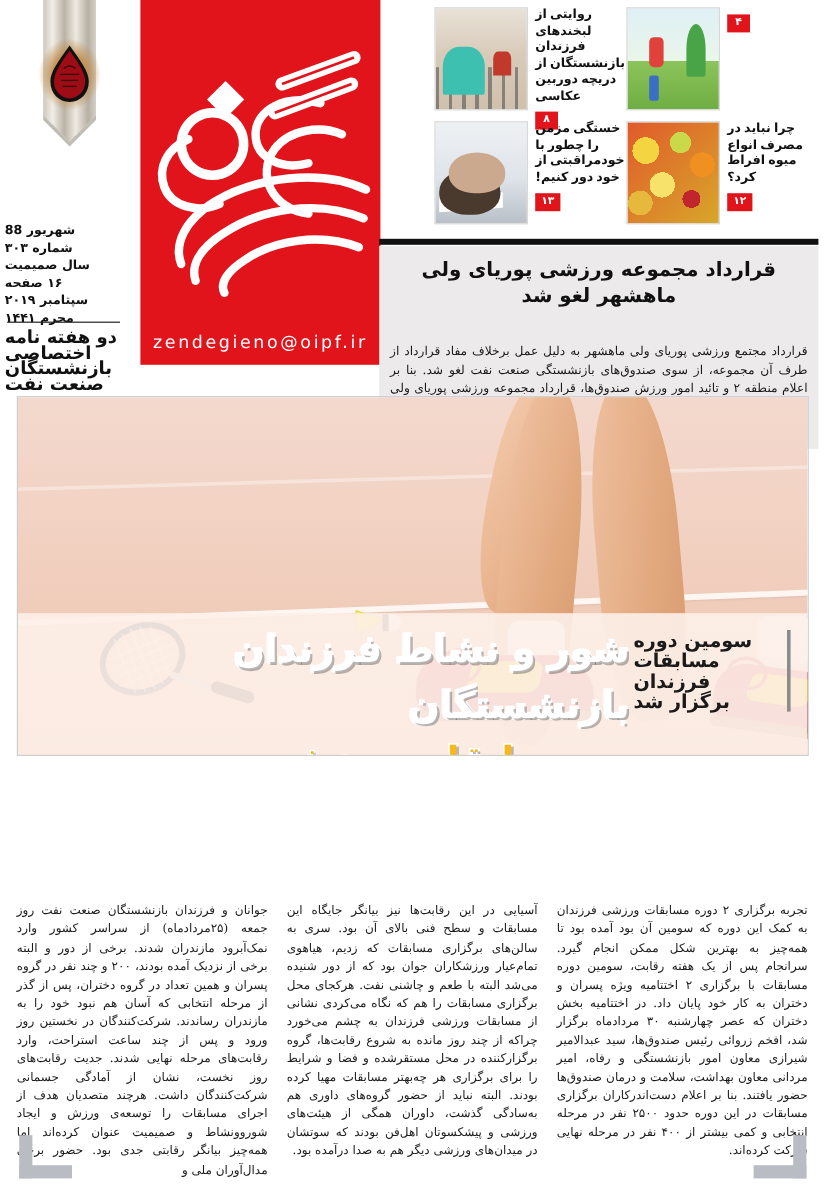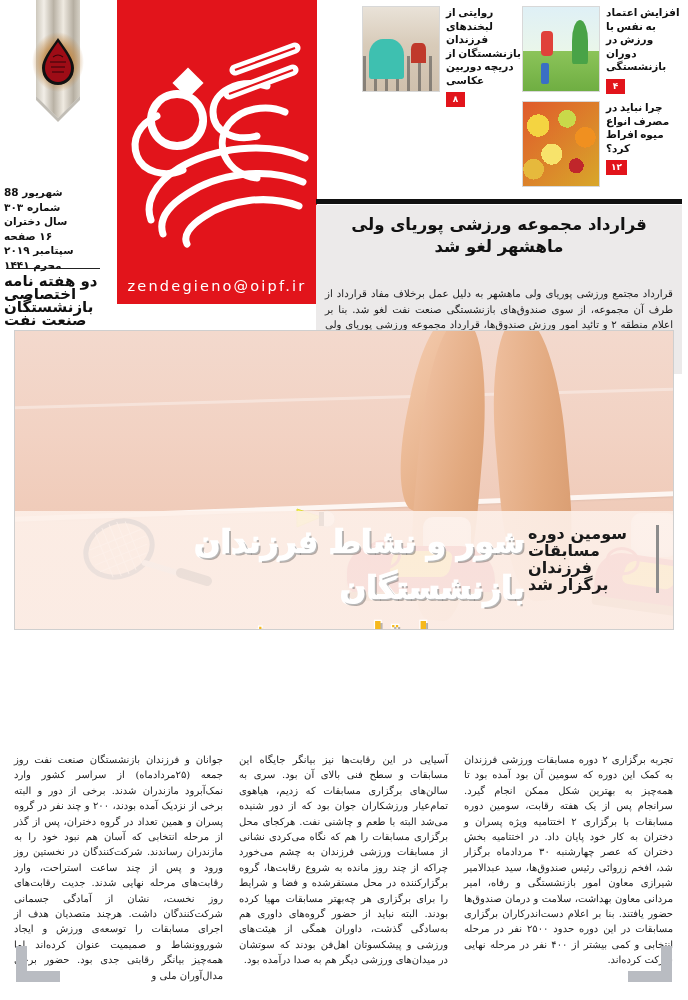--- a/index.html
+++ b/index.html
@@ -154,38 +154,44 @@
 <div class="page">
 
   <div class="top">
 
     <div class="teasers">
       <div class="teaser-grid">
         <div class="tcol">
           <div class="teaser">
             <div class="tthumb art-run"></div>
             <div class="ttext">
-              <div class="ttitle">افزایش اعتماد به نفس با ورزش در دوران بازنشستگی</div>
               <div class="tbadge-wrap"><span class="tbadge">۴</span></div>
             </div>
           </div>
           <div class="teaser">
             <div class="tthumb art-fruit"></div>
             <div class="ttext">
               <div class="ttitle">چرا نباید در مصرف انواع میوه افراط کرد؟</div>
               <div class="tbadge-wrap"><span class="tbadge">۱۲</span></div>
             </div>
           </div>
         </div>
         <div class="tcol">
           <div class="teaser">
             <div class="tthumb art-class"></div>
             <div class="ttext">
               <div class="ttitle">روایتی از لبخندهای فرزندان بازنشستگان از دریچه دوربین عکاسی</div>
               <div class="tbadge-wrap"><span class="tbadge">۸</span></div>
+            </div>
+          </div>
+          <div class="teaser">
+            <div class="tthumb art-tired"></div>
+            <div class="ttext">
+              <div class="ttitle">خستگی مزمن را چطور با خودمراقبتی از خود دور کنیم!</div>
+              <div class="tbadge-wrap"><span class="tbadge">۱۳</span></div>
             </div>
           </div>
         </div>
       </div>
     </div>
 
     <div class="masthead">
       <div class="logo-wrap">
         <svg class="logo-svg" width="200" height="250" viewBox="0 0 200 250" aria-hidden="true">
           <g fill="none" stroke="#ffffff" stroke-width="7" stroke-linecap="round">
@@ -236,21 +242,21 @@
               <path d="M29 67 h14"></path>
               <path d="M30 72 h12"></path>
             <path d="M31 57 q5 -4 10 0"></path>
           </g>
         </svg>
       </div>
 
       <div class="issue">
         <div>شهریور 88</div>
         <div>شماره ۳۰۳</div>
-        <div>سال دختران</div>
+        <div>سال صمیمیت</div>
         <div>۱۶ صفحه</div>
         <div>سپتامبر ۲۰۱۹</div>
         <div>محرم ۱۴۴۱</div>
       </div>
       <div class="issue-rule"></div>
       <div class="subdesc">
         <div>دو هفته نامه اختصاصی</div>
         <div>بازنشستگان صنعت نفت</div>
       </div>
     </div>

